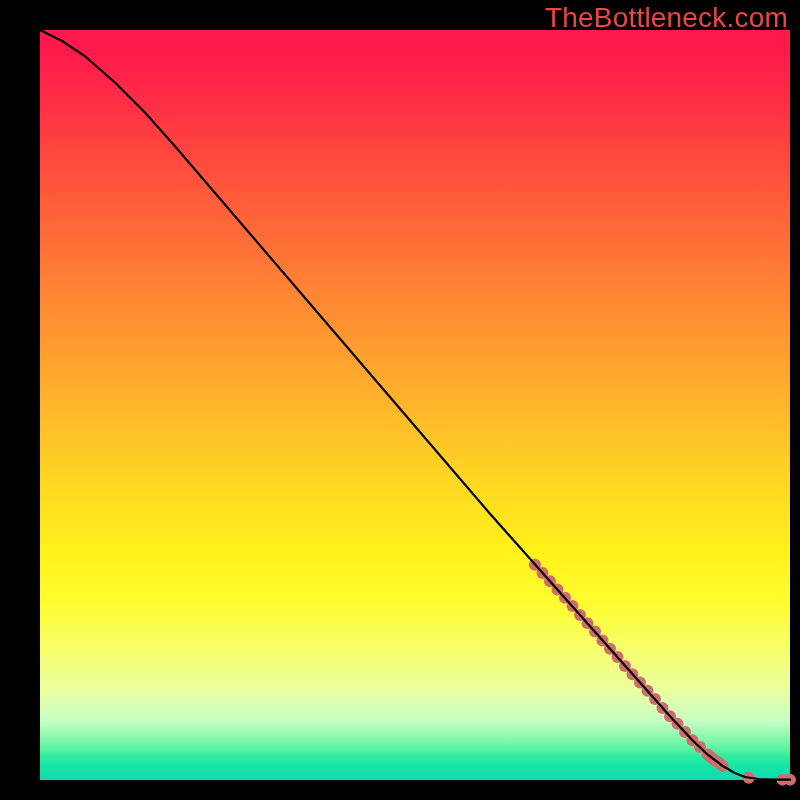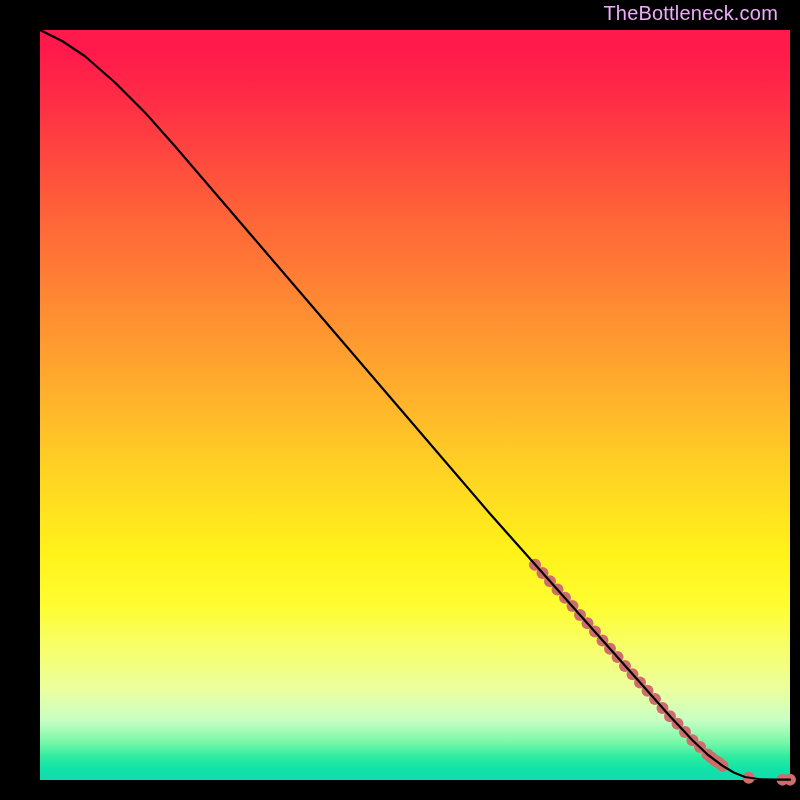--- a/index.html
+++ b/index.html
@@ -13,23 +13,23 @@
   }
   .frame {
     position: relative;
     width: 800px;
     height: 800px;
     background: #000000;
   }
   .attribution {
     position: absolute;
     top: 2px;
-    right: 22px;
-    font-size: 20px;
-    color: #f0abfc;
+    right: 12px;
+    font-size: 28px;
+    color: #ef4444;
     font-weight: 500;
     letter-spacing: 0.2px;
   }
   .plot-area {
     position: absolute;
     left: 40px;
     top: 30px;
     width: 750px;
     height: 750px;
     

